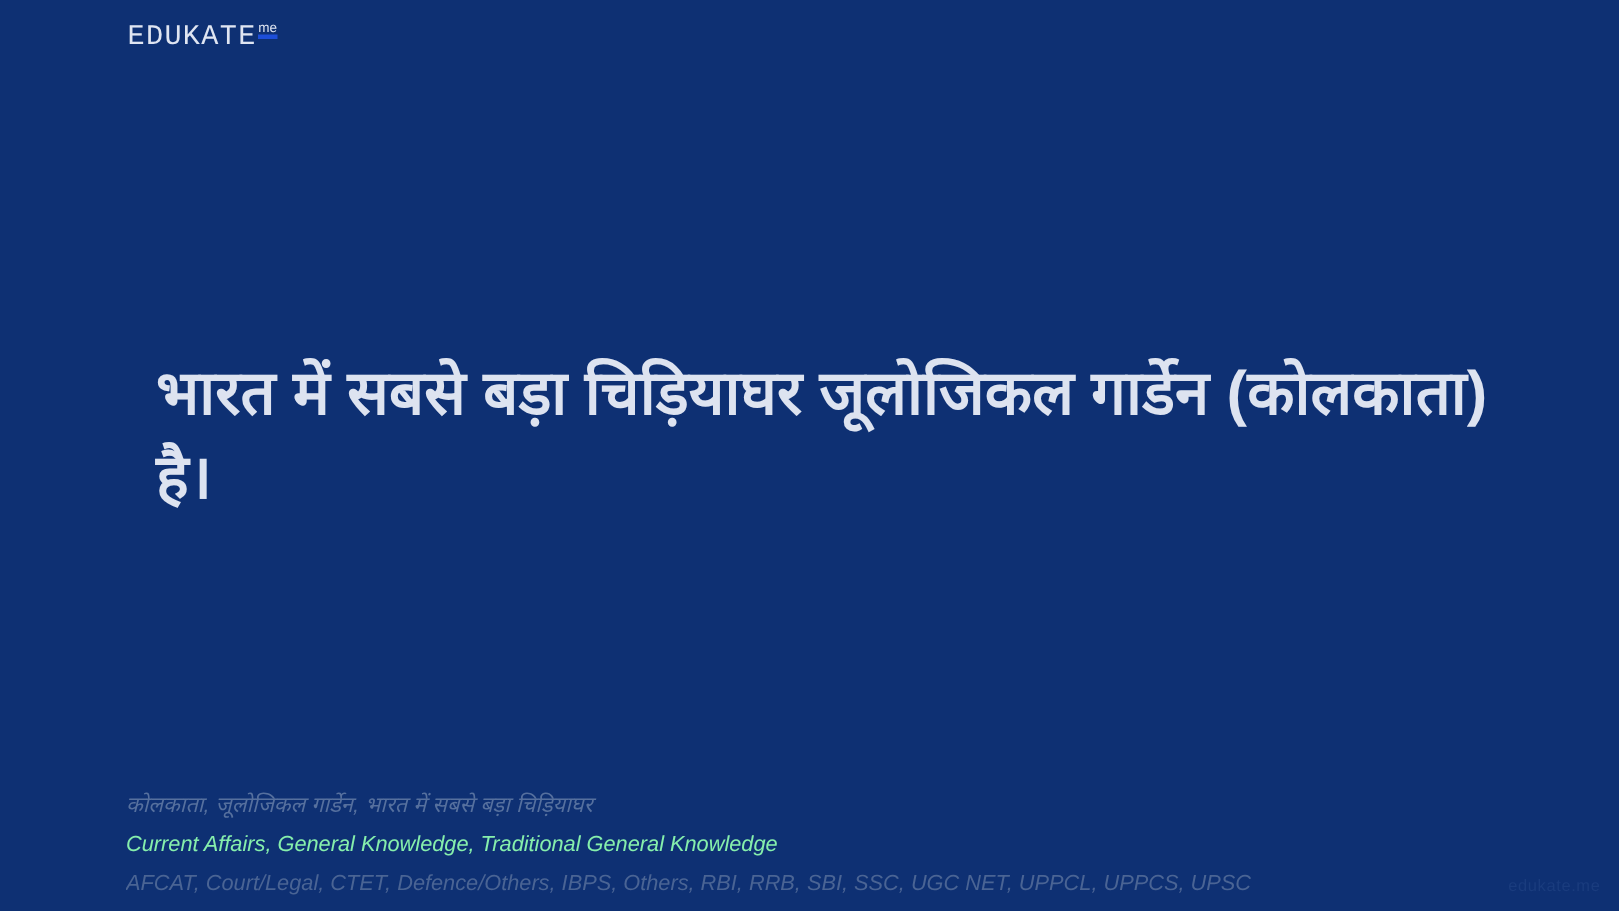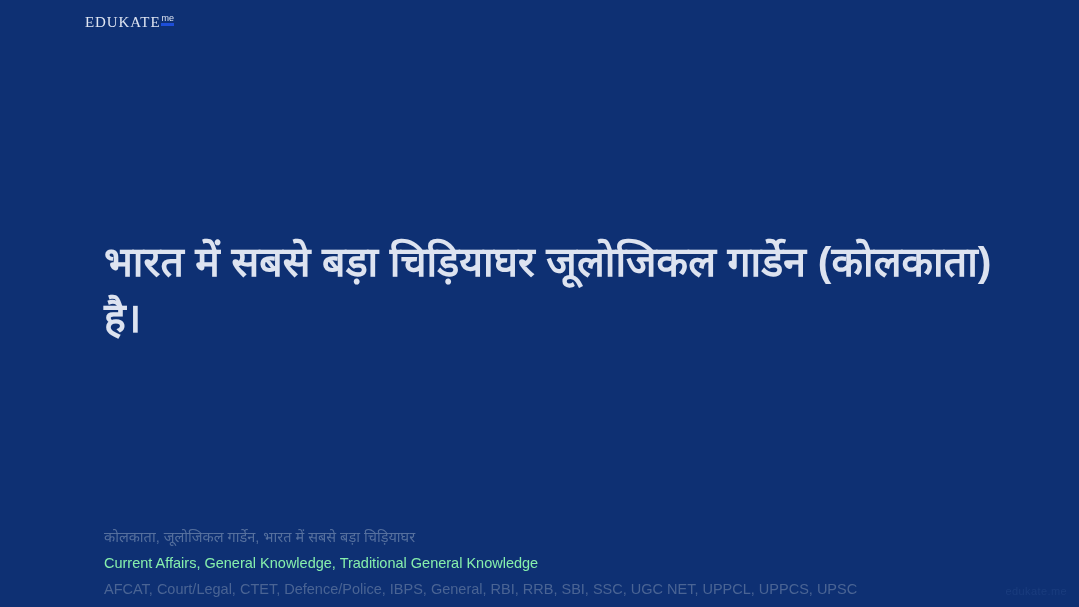--- a/index.html
+++ b/index.html
@@ -28,22 +28,22 @@
   .brand {
     position: absolute;
     left: 85px;
     top: 15px;
     display: flex;
     align-items: flex-start;
     line-height: 1;
     user-select: none;
   }
   .brand-name {
-    font-family: Liberation Serif, serif;
-    font-size: 15px;
+    font-family: Liberation Mono, monospace;
+    font-size: 19px;
     letter-spacing: 0.9px;
     font-weight: 400;
     color: #dfe5f2;
     display: block;
   }
   .brand-sup {
     font-family: "Liberation Sans", "DejaVu Sans", sans-serif;
     font-size: 9px;
     font-weight: 400;
     color: #dfe5f2;
@@ -67,23 +67,24 @@
     font-weight: 700;
     line-height: 56px;
     color: #dde3f0;
     letter-spacing: 0.1px;
     white-space: pre-wrap;
   }
 
   
   .footer {
     position: absolute;
-    left: 104px;
+    left: 84px;
     bottom: 5px;
     width: 940px;
+    font-style: italic;
   }
   .footer-line {
     margin: 0;
     font-family: "Liberation Sans", "DejaVu Sans", sans-serif;
     font-size: 14.5px;
     line-height: 26px;
     font-weight: 400;
     white-space: nowrap;
     overflow: hidden;
   }
@@ -117,18 +118,18 @@
   <div class="brand">
     <span class="brand-name">EDUKATE</span>
     <span class="brand-sup">me</span>
   </div>
 
   <h1 class="headline">भारत में सबसे बड़ा चिड़ियाघर जूलोजिकल गार्डेन (कोलकाता) है।</h1>
 
   <div class="footer">
     <p class="footer-line footer-tags">कोलकाता, जूलोजिकल गार्डेन, भारत में सबसे बड़ा चिड़ियाघर</p>
     <p class="footer-line footer-cats">Current Affairs, General Knowledge, Traditional General Knowledge</p>
-    <p class="footer-line footer-exams">AFCAT, Court/Legal, CTET, Defence/Police, IBPS, General, RBI, RRB, SBI, SSC, UGC NET, UPPCL, UPPCS, UPSC</p>
+    <p class="footer-line footer-exams">AFCAT, Court/Legal, CTET, Defence/Others, IBPS, Others, RBI, RRB, SBI, SSC, UGC NET, UPPCL, UPPCS, UPSC</p>
   </div>
 
   <div class="watermark">edukate.me</div>
 
 </div>
 
 </body></html>

